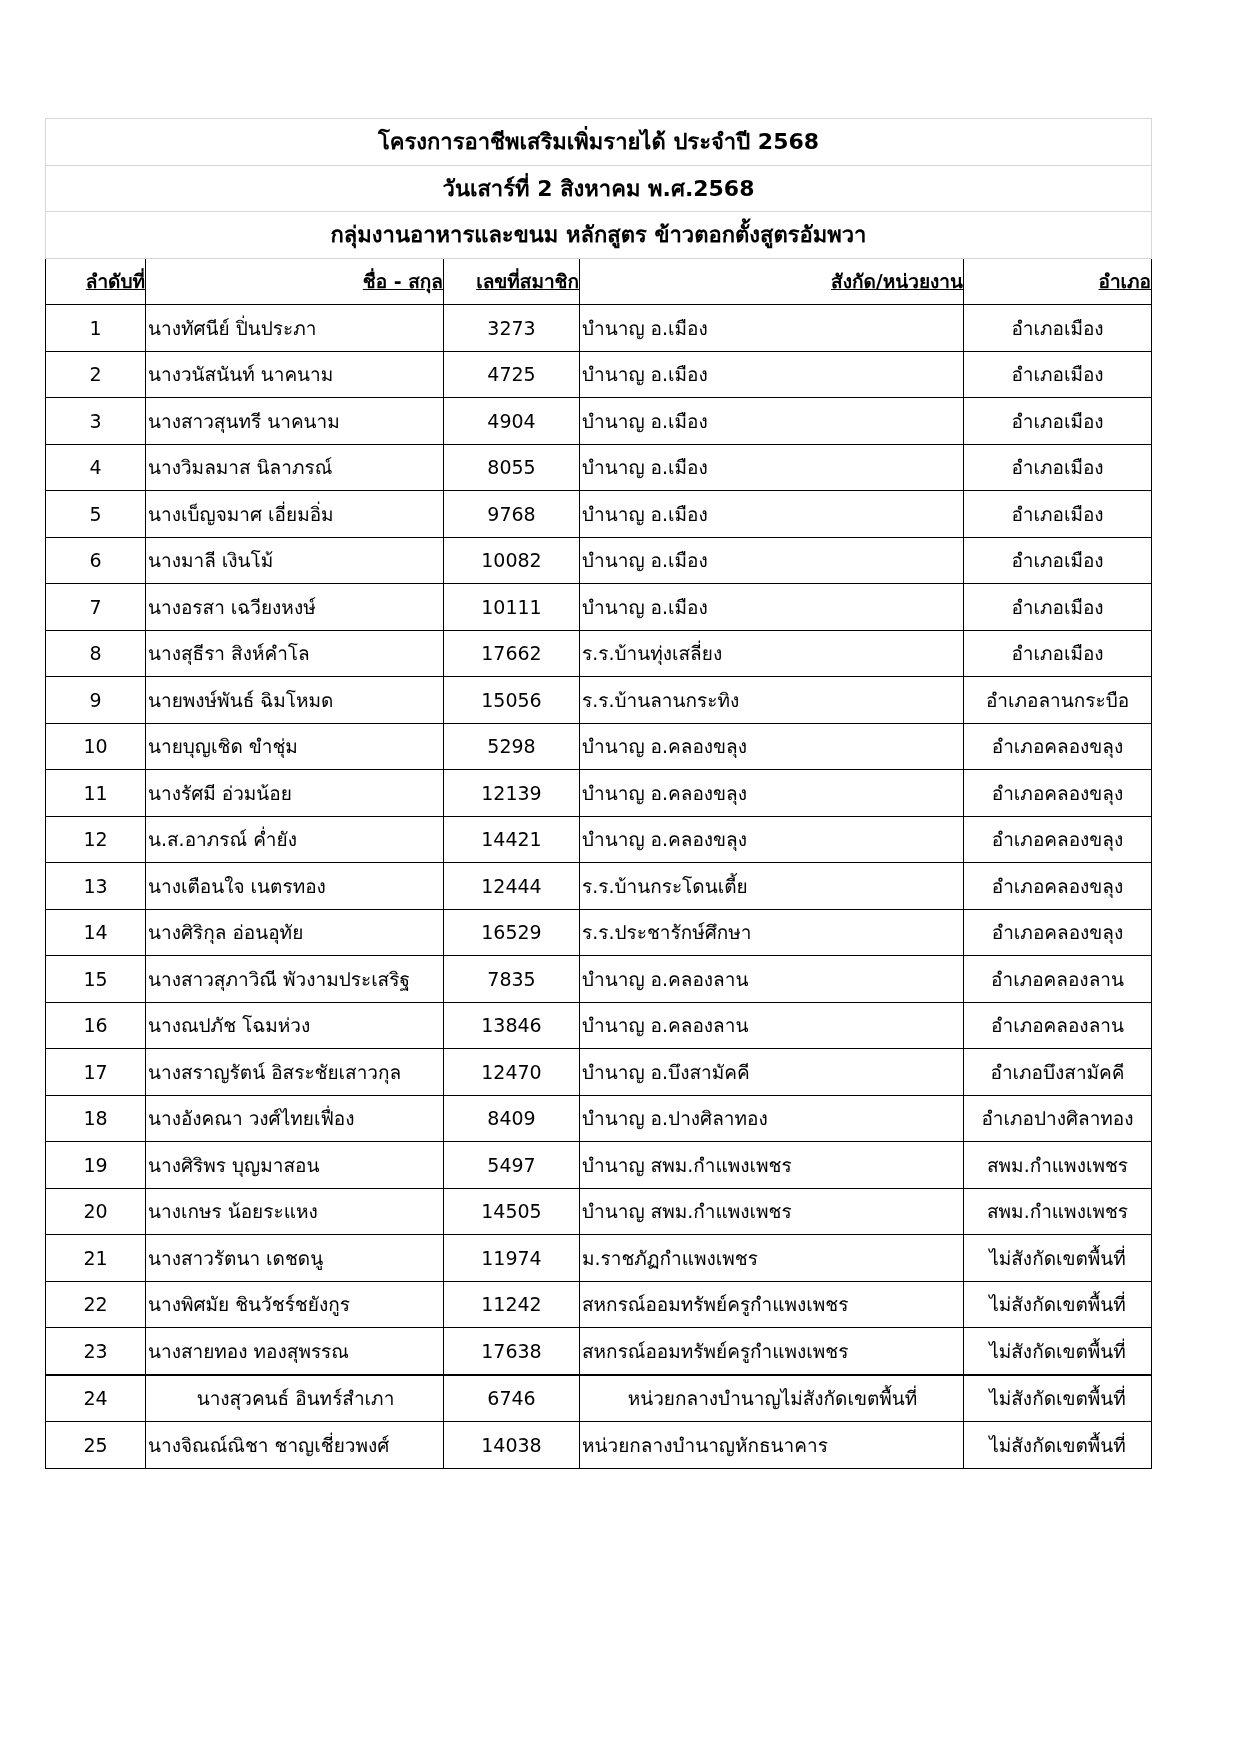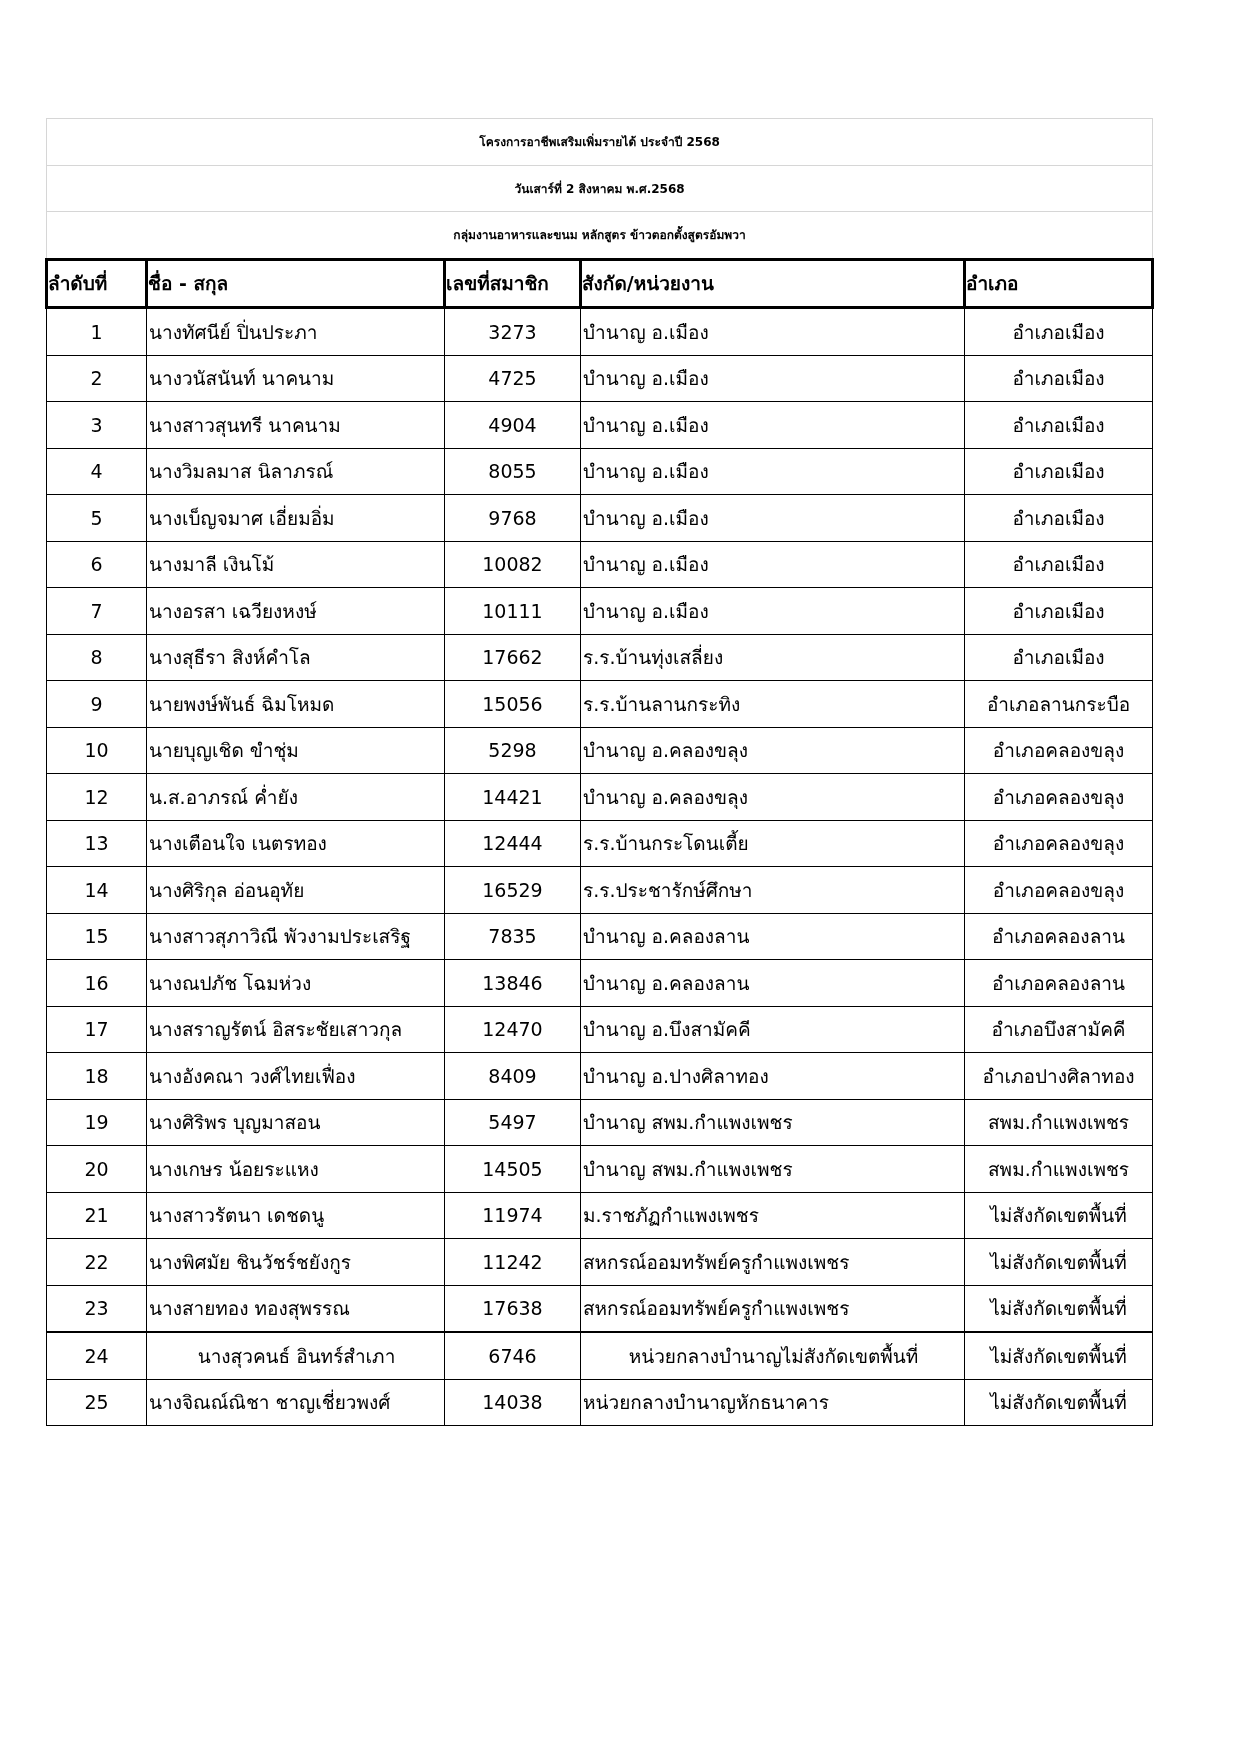--- a/index.html
+++ b/index.html
@@ -7,25 +7,25 @@
       width: 1240px; height: 1754px; position: relative; overflow: hidden;
       font-family: "DejaVu Sans", "Liberation Sans", sans-serif;
       color: #000;
     }
     .sheet {
       position: absolute; left: 45px; top: 118px; width: 1106px;
     }
     table { border-collapse: collapse; width: 1106px; table-layout: fixed; }
     .title-row td {
       height: 45.5px; border: 1px solid #d6d6d6; text-align: center;
-      font-weight: bold; font-size: 12px; padding: 0; vertical-align: middle;
+      font-weight: bold; font-size: 22px; padding: 0; vertical-align: middle;
     }
     .head-row th {
-      height: 45.5px; border: 3px solid #000000; text-align: left;
-      font-weight: bold; font-size: 19px; padding: 0;
+      height: 45.5px; border: 1px solid #000000; text-align: right;
+      font-weight: bold; font-size: 19px; padding: 0; text-decoration: underline;
     }
     .data-row td {
       height: 45.5px; border: 1px solid #000; font-size: 19px;
       padding: 0; vertical-align: middle; white-space: nowrap; overflow: hidden;
     }
     td.c-no, td.c-id, td.c-dist { text-align: center; }
     td.c-name, td.c-unit { text-align: left; padding-left: 2px; margin-left: 11px; }
     tr.thick-top td { border-top: 2.5px solid #000; text-align: center; }
     col.w1 { width: 100px; }
     col.w2 { width: 298px; }
@@ -126,20 +126,27 @@
           <td class="c-dist">อำเภอลานกระบือ</td>
         </tr>
         <tr class="data-row">
           <td class="c-no">10</td>
           <td class="c-name">นายบุญเชิด ขำชุ่ม</td>
           <td class="c-id">5298</td>
           <td class="c-unit">บำนาญ อ.คลองขลุง</td>
           <td class="c-dist">อำเภอคลองขลุง</td>
         </tr>
         <tr class="data-row">
+          <td class="c-no">11</td>
+          <td class="c-name">นางรัศมี อ่วมน้อย</td>
+          <td class="c-id">12139</td>
+          <td class="c-unit">บำนาญ อ.คลองขลุง</td>
+          <td class="c-dist">อำเภอคลองขลุง</td>
+        </tr>
+        <tr class="data-row">
           <td class="c-no">12</td>
           <td class="c-name">น.ส.อาภรณ์ ค่ำยัง</td>
           <td class="c-id">14421</td>
           <td class="c-unit">บำนาญ อ.คลองขลุง</td>
           <td class="c-dist">อำเภอคลองขลุง</td>
         </tr>
         <tr class="data-row">
           <td class="c-no">13</td>
           <td class="c-name">นางเตือนใจ เนตรทอง</td>
           <td class="c-id">12444</td>

